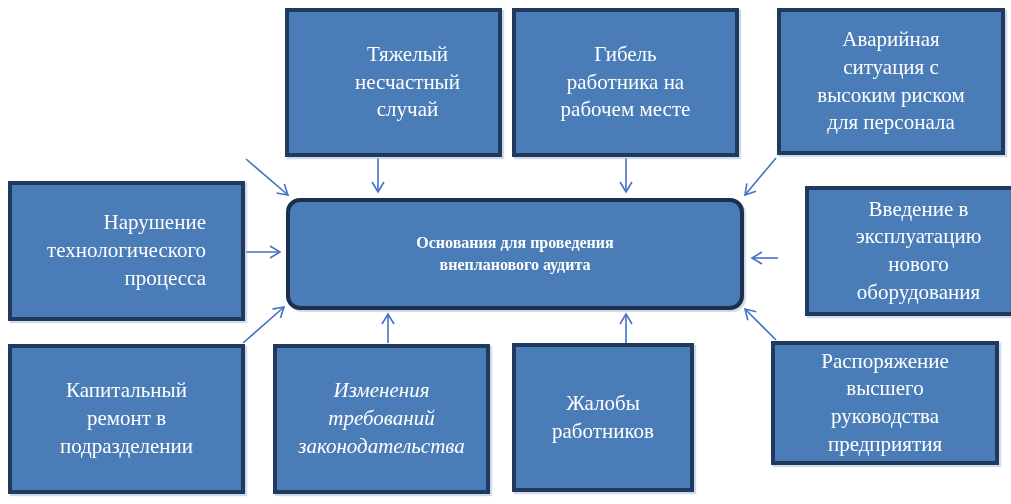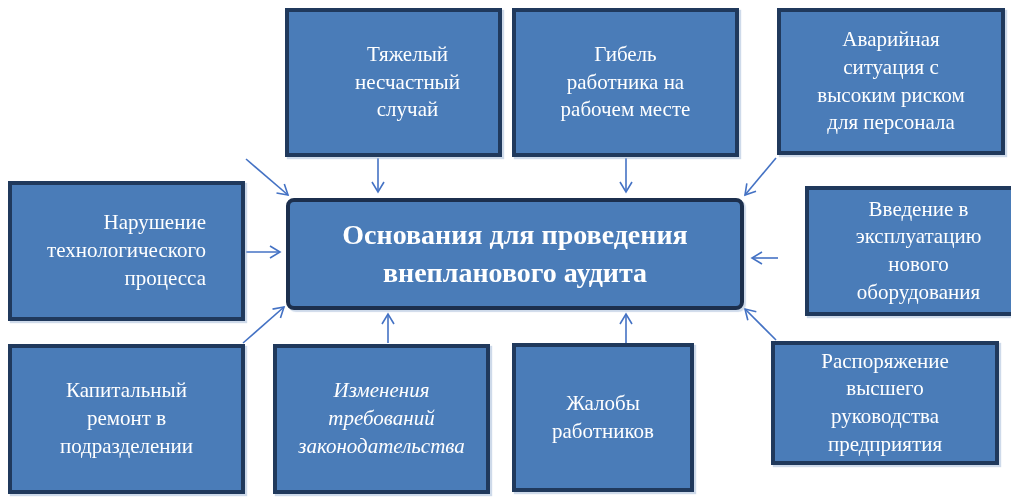--- a/index.html
+++ b/index.html
@@ -50,24 +50,24 @@
   .b4  { left: 777px; top: 8px;   width: 228px; height: 147px; }
   .b5  { left: 8px;   top: 181px; width: 237px; height: 140px; text-align: right; }
   .b6  { left: 805px; top: 186px; width: 227px; height: 130px; }
   .b7  { left: 8px;   top: 344px; width: 237px; height: 150px; }
   .b8  { left: 273px; top: 344px; width: 217px; height: 150px; font-style: italic; }
   .b9  { left: 512px; top: 343px; width: 182px; height: 149px; }
   .b10 { left: 771px; top: 341px; width: 228px; height: 124px; justify-content: center; }
   .center-node {
     left: 286px; top: 198px;
     width: 458px; height: 112px;
-    border-radius: 8px;
+    border-radius: 14px;
     border-color: var(--center-border, #1c2f4d);
     font-weight: bold;
-    font-size: 28px;
+    font-size: 16px;
     line-height: 1.35;
   }
 </style>
 </head>
 <body>
 
 <div class="canvas">
 
   <svg class="arrow-layer" viewBox="0 0 1011 504" xmlns="http://www.w3.org/2000/svg">
     <defs>

